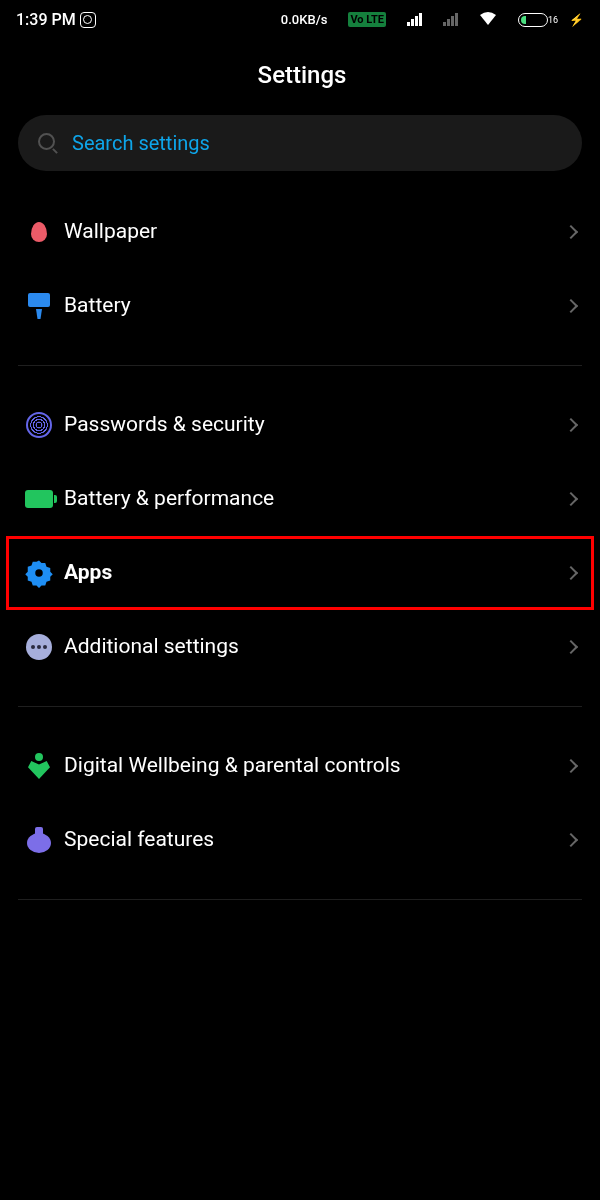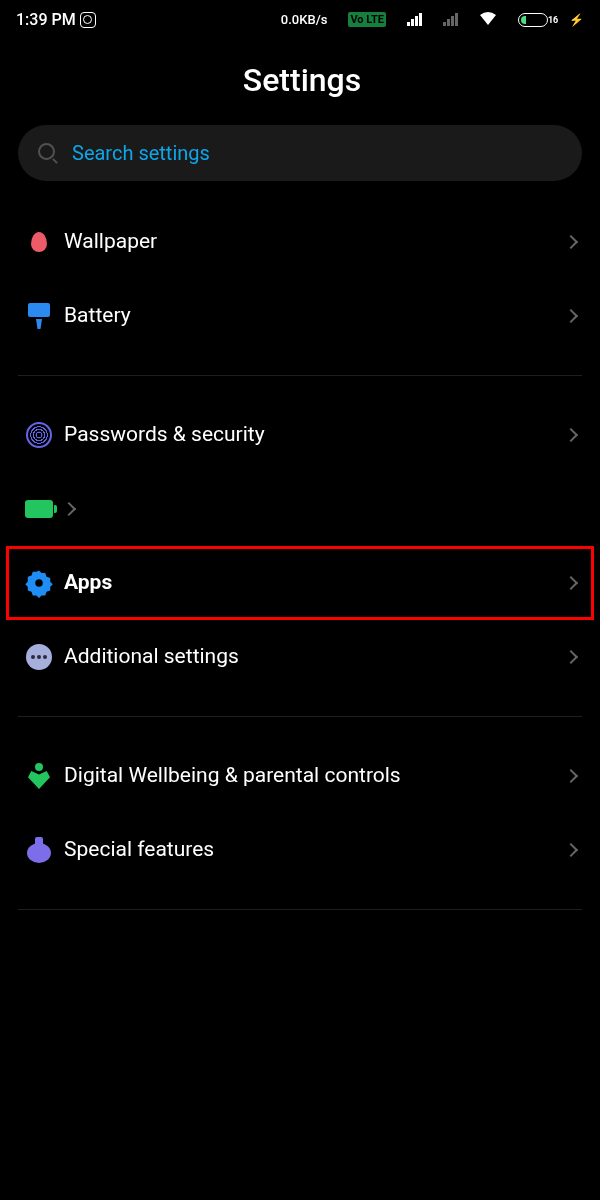--- a/index.html
+++ b/index.html
@@ -39,24 +39,24 @@
     .wifi-icon { font-size: 16px; }
     .battery {
       width: 30px; height: 14px; border: 1.5px solid #fff; border-radius: 8px;
       display: flex; align-items: center; justify-content: center; font-size: 9px;
       position: relative;
     }
     .battery::before {
       content: ''; position: absolute; left: 2px; top: 2px; bottom: 2px;
       width: 16%; background: #4ade80; border-radius: 5px 0 0 5px;
     }
-    .battery span { position: relative; z-index: 1; font-weight: bold; margin-left: 40px; }
+    .battery span { position: relative; z-index: 1; font-weight: normal; margin-left: 40px; }
     .lightning { font-size: 12px; }
     .title {
-      text-align: center; font-size: 32px; font-weight: 500;
+      text-align: center; font-size: 24px; font-weight: 500;
       padding: 22px 0 26px 4px;
     }
     .search-bar {
       margin: 0 18px;
       background: #1a1a1a;
       border-radius: 28px;
       display: flex;
       align-items: center;
       padding: 16px 20px;
       gap: 14px;
@@ -234,20 +234,21 @@
       <div class="item-icon">
           <div class="fingerprint-icon"></div>
         </div>
       <div class="item-label">Passwords &amp; security</div>
       <div class="chevron"></div>
     </div>
     <div class="item">
       <div class="item-icon">
           <div class="battery-icon"></div>
         </div>
+      <div class="item-label">Battery &amp; performance</div>
       <div class="chevron"></div>
     </div>
     <div class="item highlighted">
       <div class="item-icon">
         <svg viewBox="0 0 24 24">
             <path fill="#1e8ef4" d="M12 2l2 2h3l1 3 3 1v3l2 2-2 2v3l-3 1-1 3h-3l-2 2-2-2H7l-1-3-3-1v-3l-2-2 2-2V7l3-1 1-3h3z"></path>
             <circle cx="12" cy="12" r="3" fill="#000"></circle>
           </svg>
       </div>
       <div class="item-label">Apps</div>

